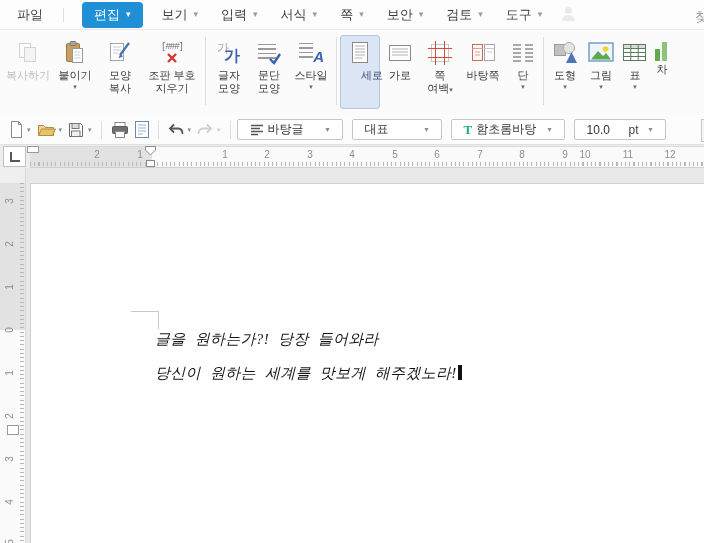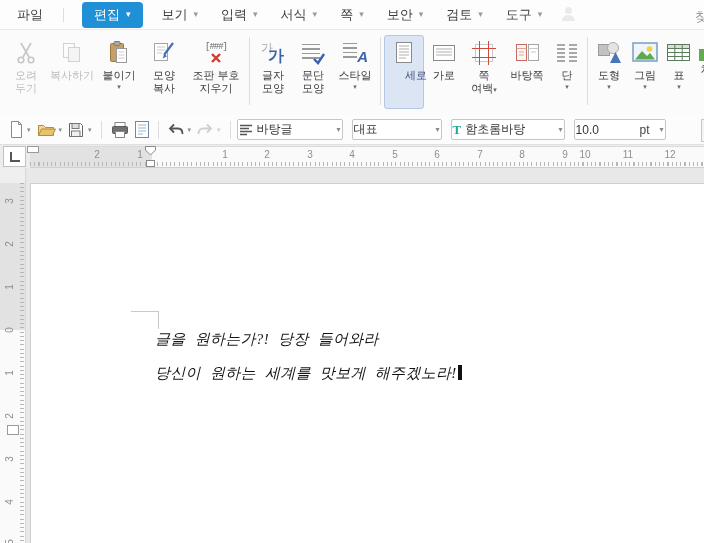--- a/index.html
+++ b/index.html
@@ -42,21 +42,21 @@
   .styleicon{position:relative;width:24px;height:24px;}
   .styleA{position:absolute;right:-1px;bottom:0;font-size:15px;font-weight:bold;font-style:italic;color:#3a63ae;}
   .chartclip{width:16px;height:26px;overflow:hidden;}
   
   .toolbar2{position:absolute;top:115px;left:0;right:0;height:29px;background:#fcfcfc;
             border-bottom:1px solid #e0e0e0;display:flex;align-items:center;padding-left:6px;}
   .tbtn{height:24px;display:flex;align-items:center;justify-content:center;padding:0 2px;cursor:default;}
   .tarrow{font-size:7px;color:#8a8a8a;margin:0 3px 0 1px;}
   .tsep{width:1px;height:18px;background:#ddd;margin:0 6px;flex:none;}
   .combo{height:21px;border:1px solid #c6c6c6;border-radius:2px;background:#fff;display:flex;
-         align-items:center;padding:0 1px;font-size:12px;color:#333;margin-right:9px;box-sizing:border-box;flex:none;}
+         align-items:center;padding:0 12px;font-size:12px;color:#333;margin-right:9px;box-sizing:border-box;flex:none;}
   .combo .carrow{margin-left:auto;font-size:8px;color:#8a8a8a;padding-left:6px;}
   .combo .cicon{margin-right:4px;display:flex;align-items:center;}
   .t-teal{color:#1fa992;font-weight:bold;font-size:13px;font-family:"Liberation Serif",serif;}
   .partial-spin{position:absolute;left:701px;top:119px;width:6px;height:21px;border:1px solid #c6c6c6;background:#f4f4f4;}
   
   .rulerrow{position:absolute;top:145px;left:0;right:0;height:23px;background:#ececec;}
   .tabbox{position:absolute;left:3px;top:1px;width:21px;height:19px;background:#fff;
           border:1px solid #c2c2c2;display:flex;align-items:center;justify-content:center;}
   .tabglyph{width:8px;height:8px;border-left:2px solid #555;border-bottom:2px solid #555;}
   .hruler{position:absolute;left:30px;right:0;top:1px;height:20px;background:#fafafa;
@@ -131,34 +131,20 @@
     </div>
     <div class="user-ghost">
       <div class="head"></div>
         <div class="bodyshape"></div>
     </div>
     <div class="partial-find">찾</div>
   </div>
 
   <div class="ribbon">
 
-    <div class="rbtn disabled" style="width:44px">
-      <div class="ricon">
-        <svg width="24" height="26" viewBox="0 0 24 26">
-            <g fill="none" stroke="#c6c6c6" stroke-width="1.6">
-        <path d="M7 3 L15 17"></path>
-              <path d="M17 3 L9 17"></path>
-              <circle cx="7" cy="20" r="2.8"></circle>
-              <circle cx="17" cy="20" r="2.8"></circle>
-            </g>
-          </svg>
-      </div>
-      <div class="rlabel">오려</div>
-      <div class="rlabel">두기</div>
-    </div>
 
     <div class="rbtn disabled" style="width:48px">
       <div class="ricon">
         <svg width="24" height="24">
             <rect x="3.5" y="2.5" width="11" height="14" fill="#fcfcfc" stroke="#d2d2d2"></rect>
         <rect x="8.5" y="6.5" width="11" height="14" fill="#f4f4f4" stroke="#d2d2d2"></rect>
           </svg>
       </div>
       <div class="rlabel">복사하기</div>
     </div>

